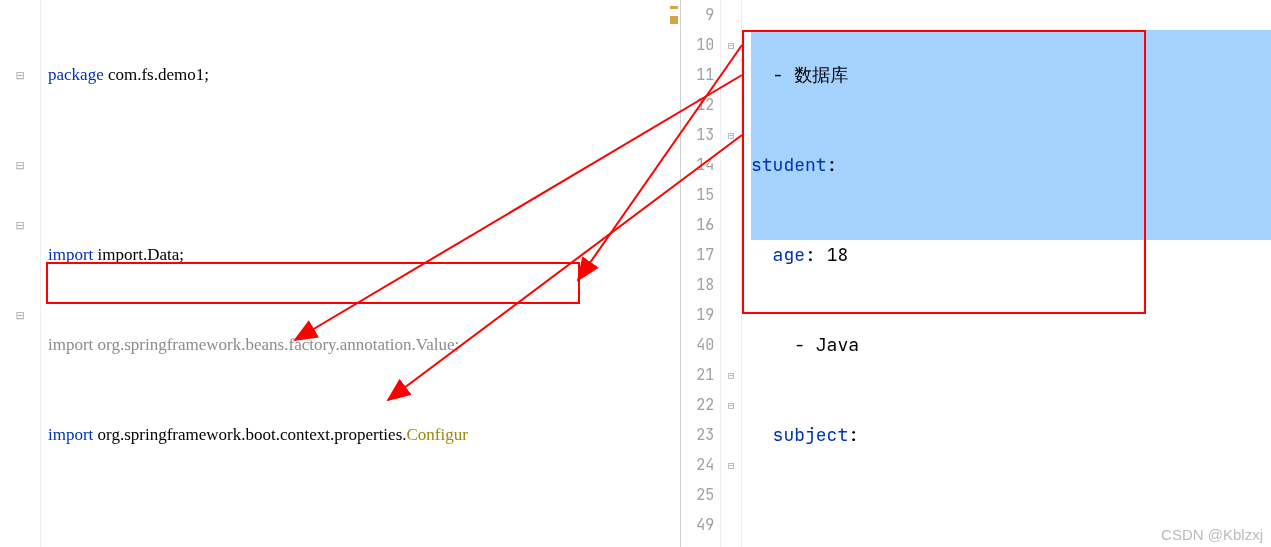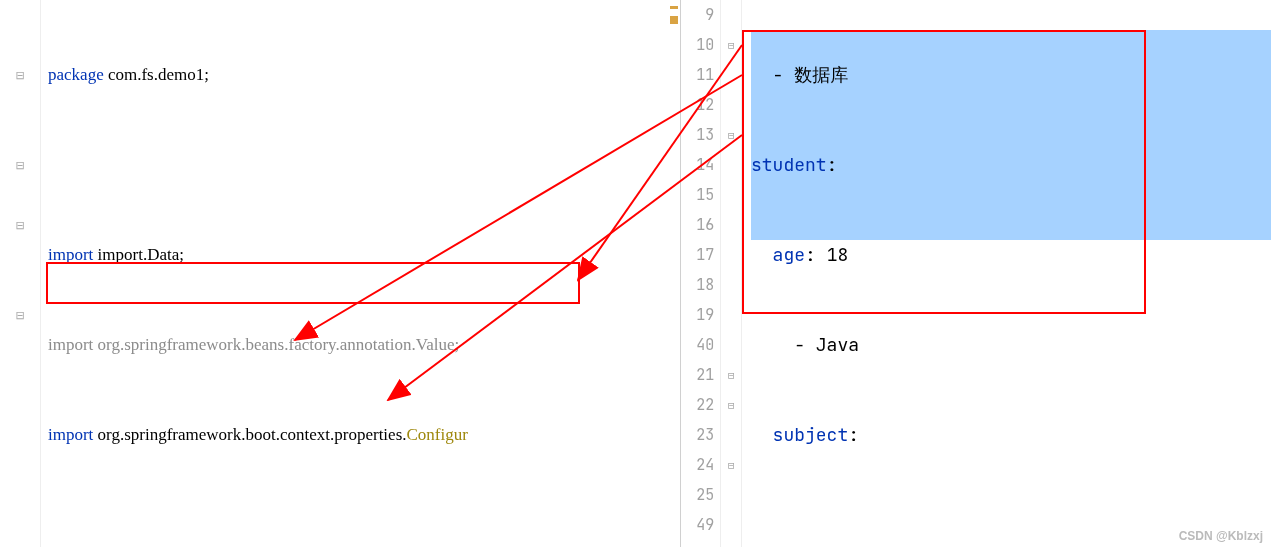--- a/index.html
+++ b/index.html
@@ -125,24 +125,23 @@
   .err-mark {
     position: absolute;
     right: 2px;
     width: 8px;
     height: 3px;
   }
   .watermark {
     position: absolute;
     right: 8px;
     bottom: 4px;
-    font-size: 12px;
+    font-size: 15px;
     color: #bbb;
     font-family: sans-serif;
-    font-weight: bold;
   }
 </style>
 </head>
 <body>
 
 <div class="editor-container">
 
   <div class="left-pane">
     <div class="gutter">
       <div class="fold-col" style="width:40px;border:none;">

